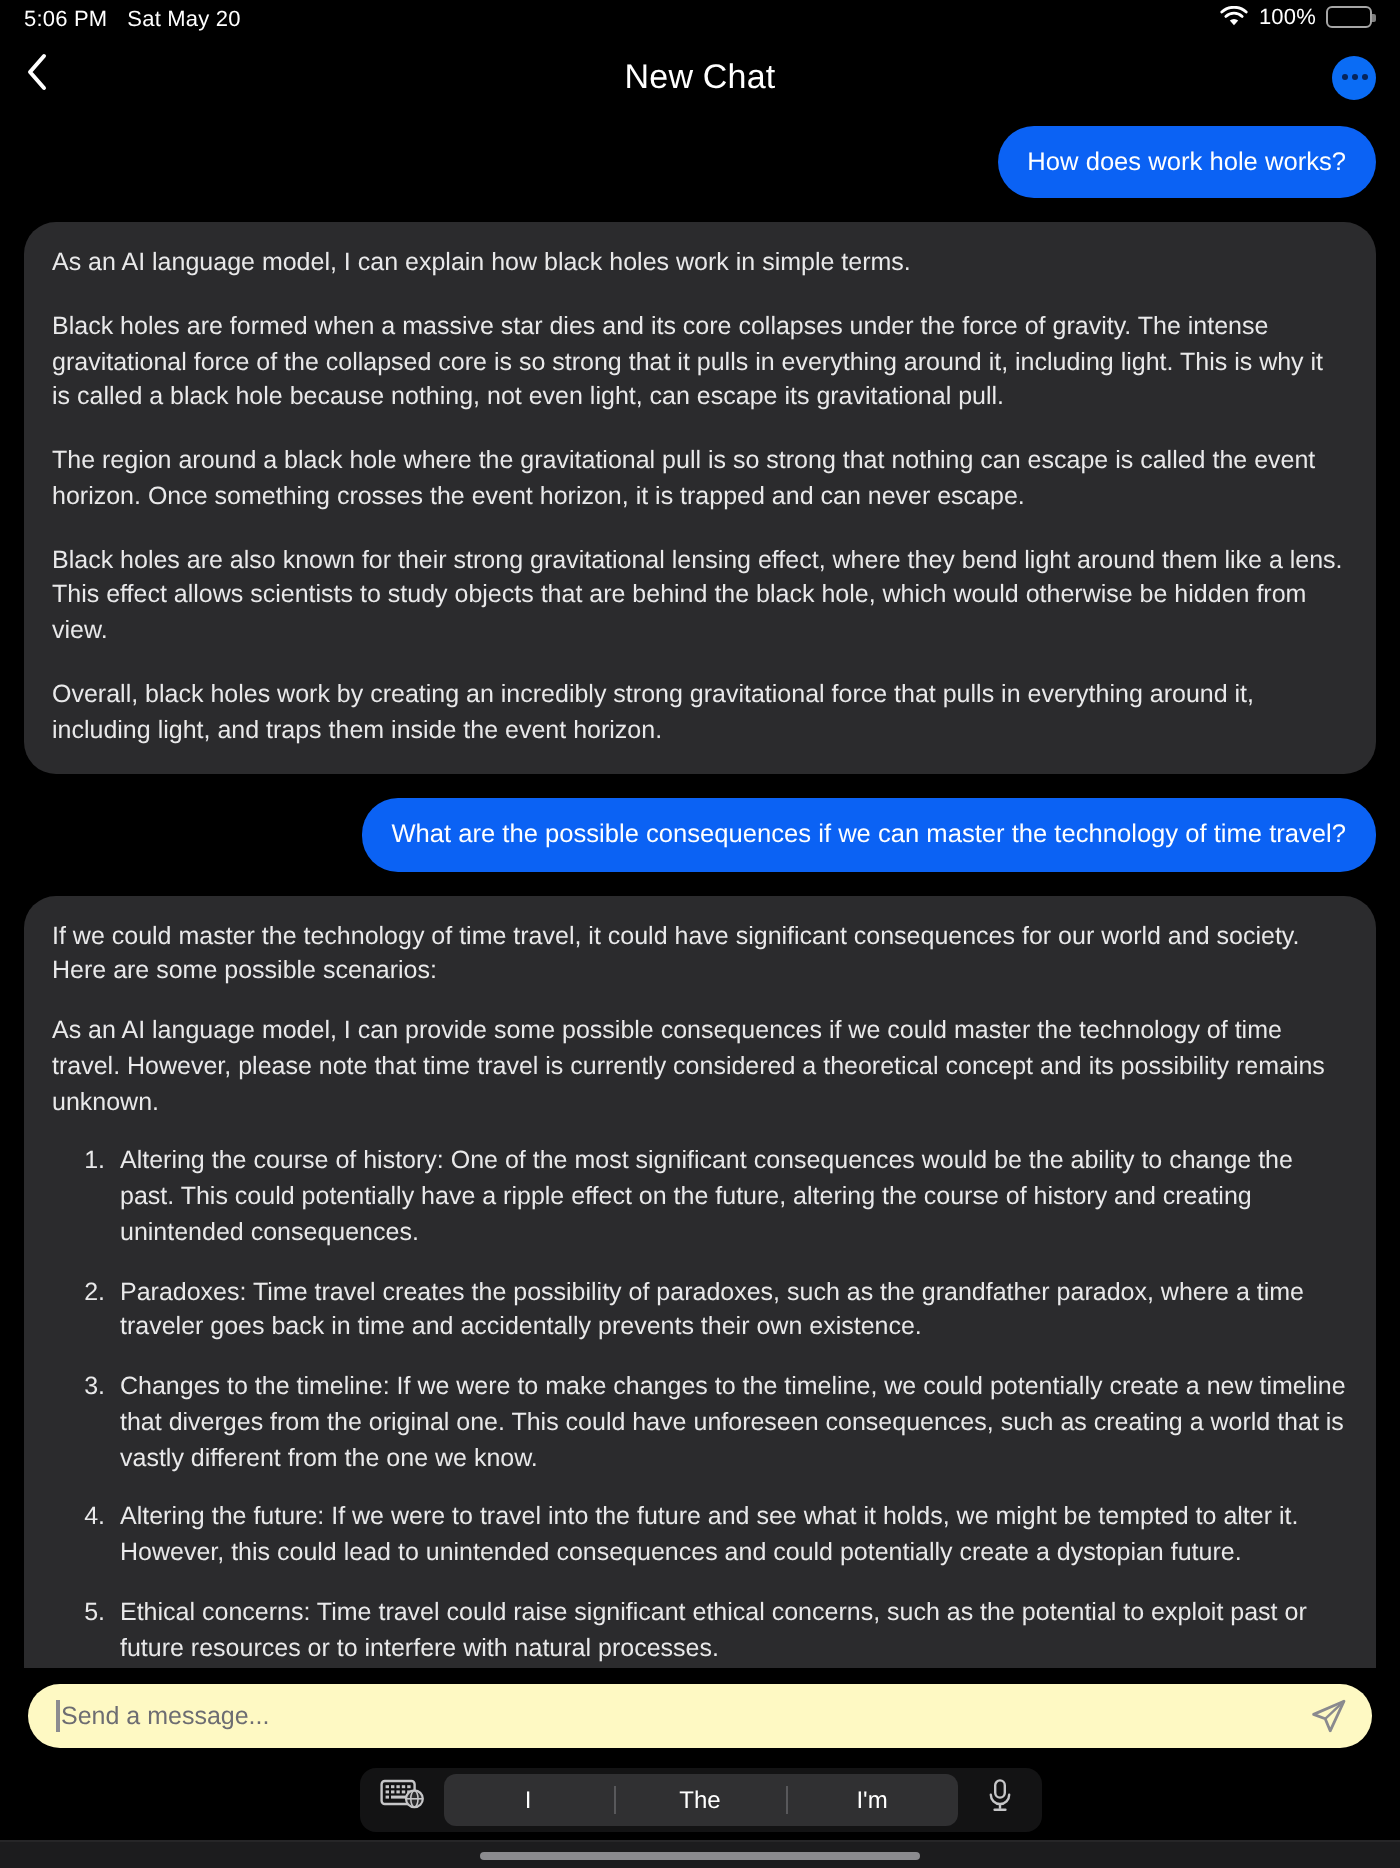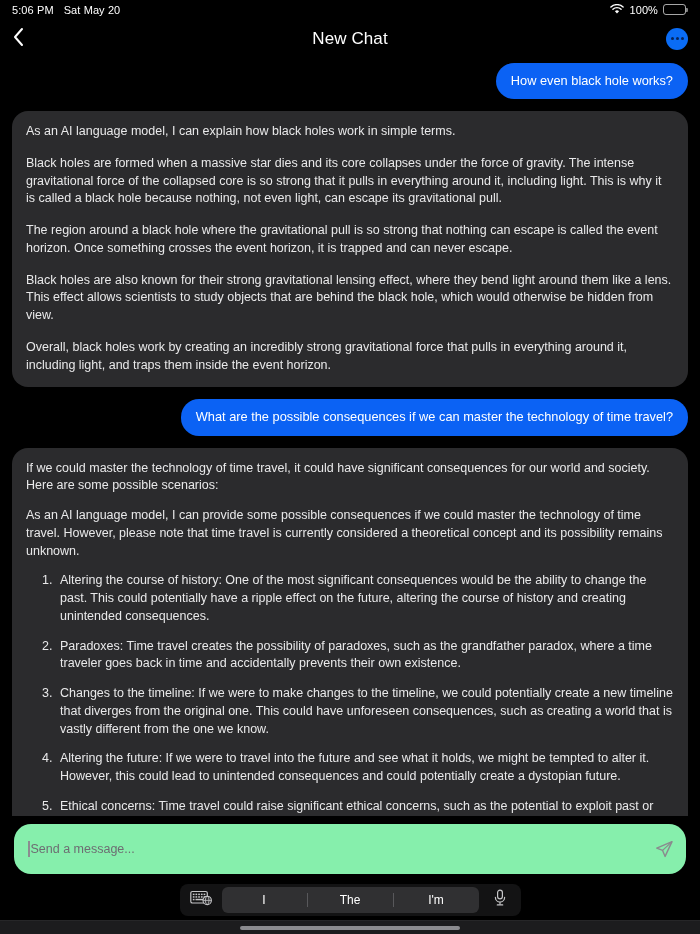--- a/index.html
+++ b/index.html
@@ -151,22 +151,22 @@
   }
   .bubble.assistant ol li:last-child { margin-bottom: 0; }
 
   
   .input-bar {
     flex: 0 0 auto;
     padding: 8px 14px 8px 14px;
     background: #000000;
   }
   .input-field {
-    height: 50px;
-    background: #86efac;
+    height: 32px;
+    background: #fef9c3;
     border-radius: 17px;
     display: flex;
     align-items: center;
     padding: 0 12px 0 14px;
   }
   .caret {
     width: 1.5px;
     height: 16px;
     background: #8c8c90;
     margin-right: 1px;
@@ -276,21 +276,21 @@
     <div class="more-button">
       <span></span>
       <span></span>
       <span></span>
     </div>
   </div>
 
   <div class="chat-scroll">
 
     <div class="msg-row user">
-      <div class="bubble user">How even black hole works?</div>
+      <div class="bubble user">How does work hole works?</div>
     </div>
 
     <div class="msg-row assistant">
       <div class="bubble assistant">
         <p>As an AI language model, I can explain how black holes work in simple terms.</p>
         <p>Black holes are formed when a massive star dies and its core collapses under the force of gravity. The intense gravitational force of the collapsed core is so strong that it pulls in everything around it, including light. This is why it is called a black hole because nothing, not even light, can escape its gravitational pull.</p>
         <p>The region around a black hole where the gravitational pull is so strong that nothing can escape is called the event horizon. Once something crosses the event horizon, it is trapped and can never escape.</p>
         <p>Black holes are also known for their strong gravitational lensing effect, where they bend light around them like a lens. This effect allows scientists to study objects that are behind the black hole, which would otherwise be hidden from view.</p>
         <p>Overall, black holes work by creating an incredibly strong gravitational force that pulls in everything around it, including light, and traps them inside the event horizon.</p>
       </div>

